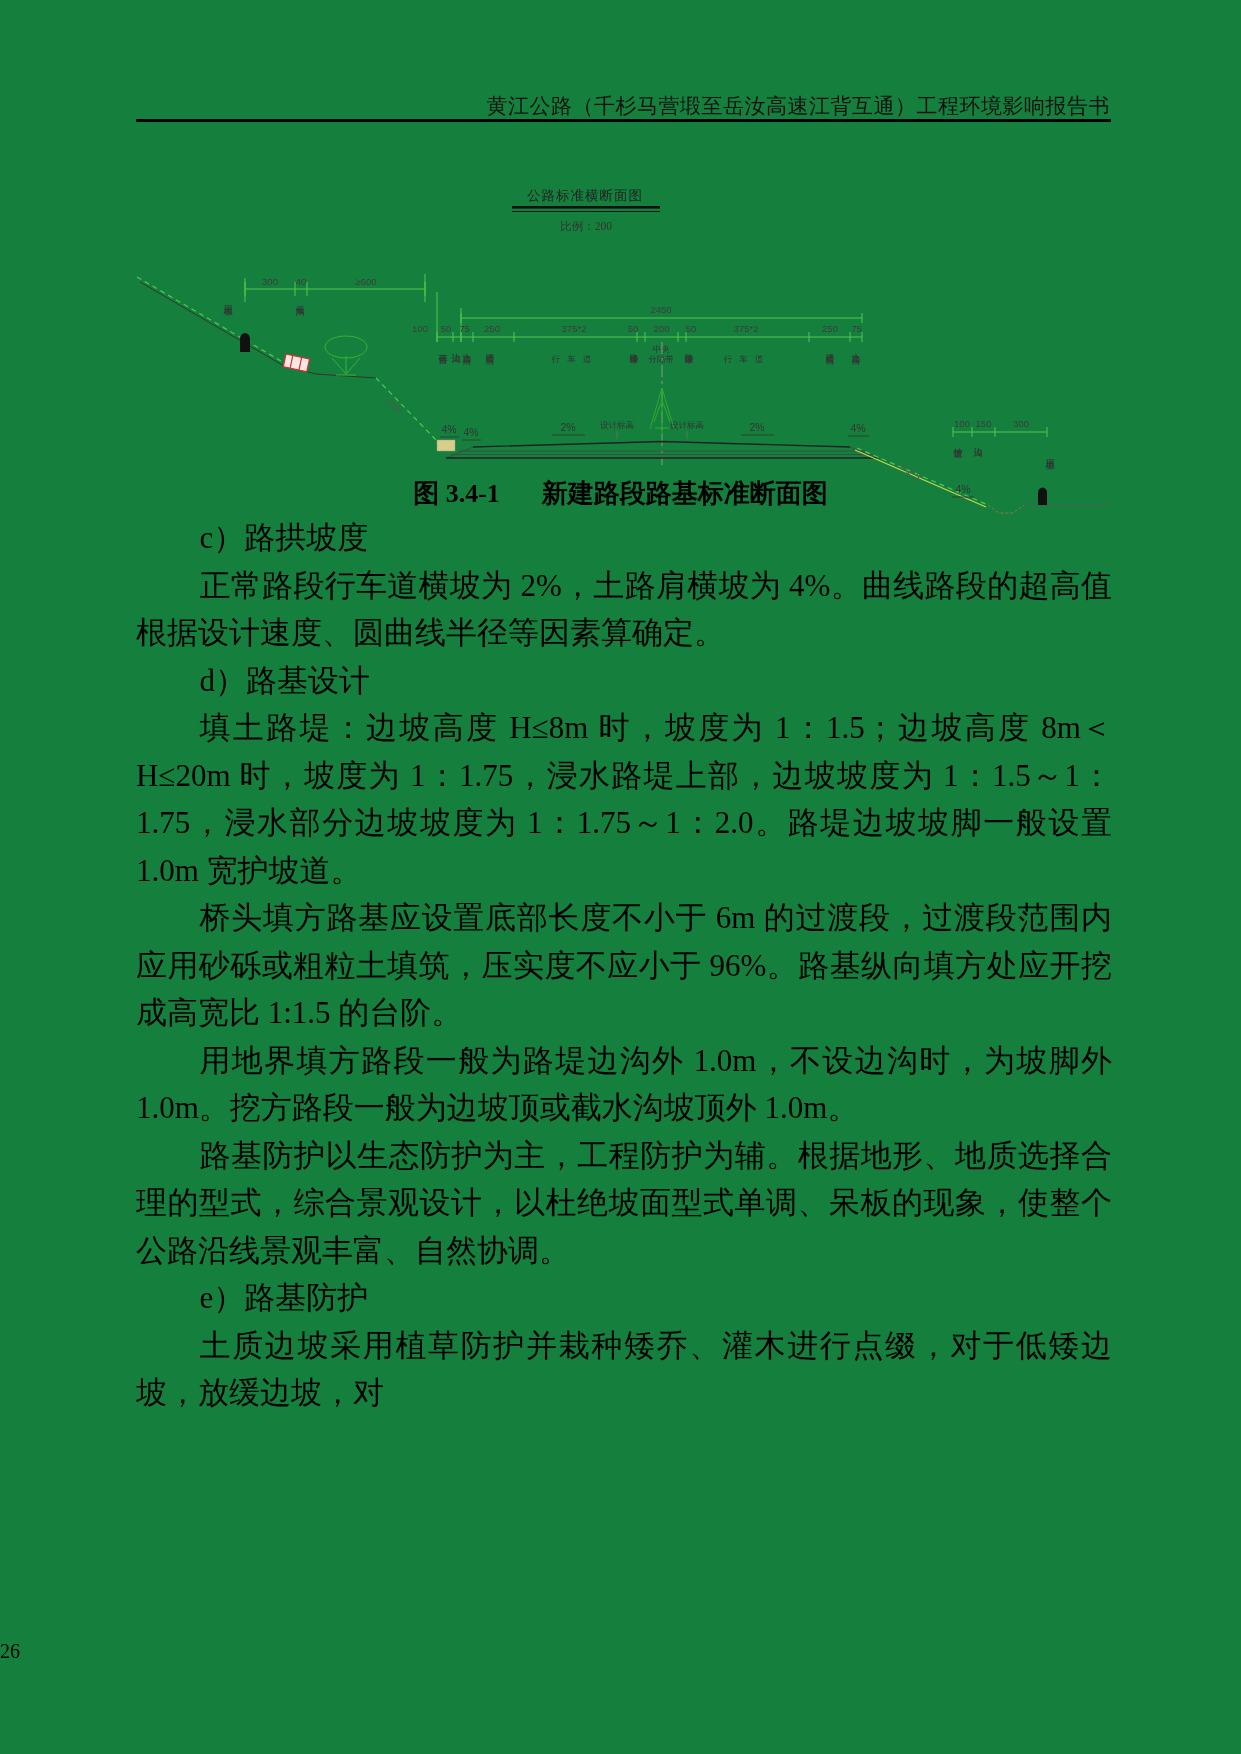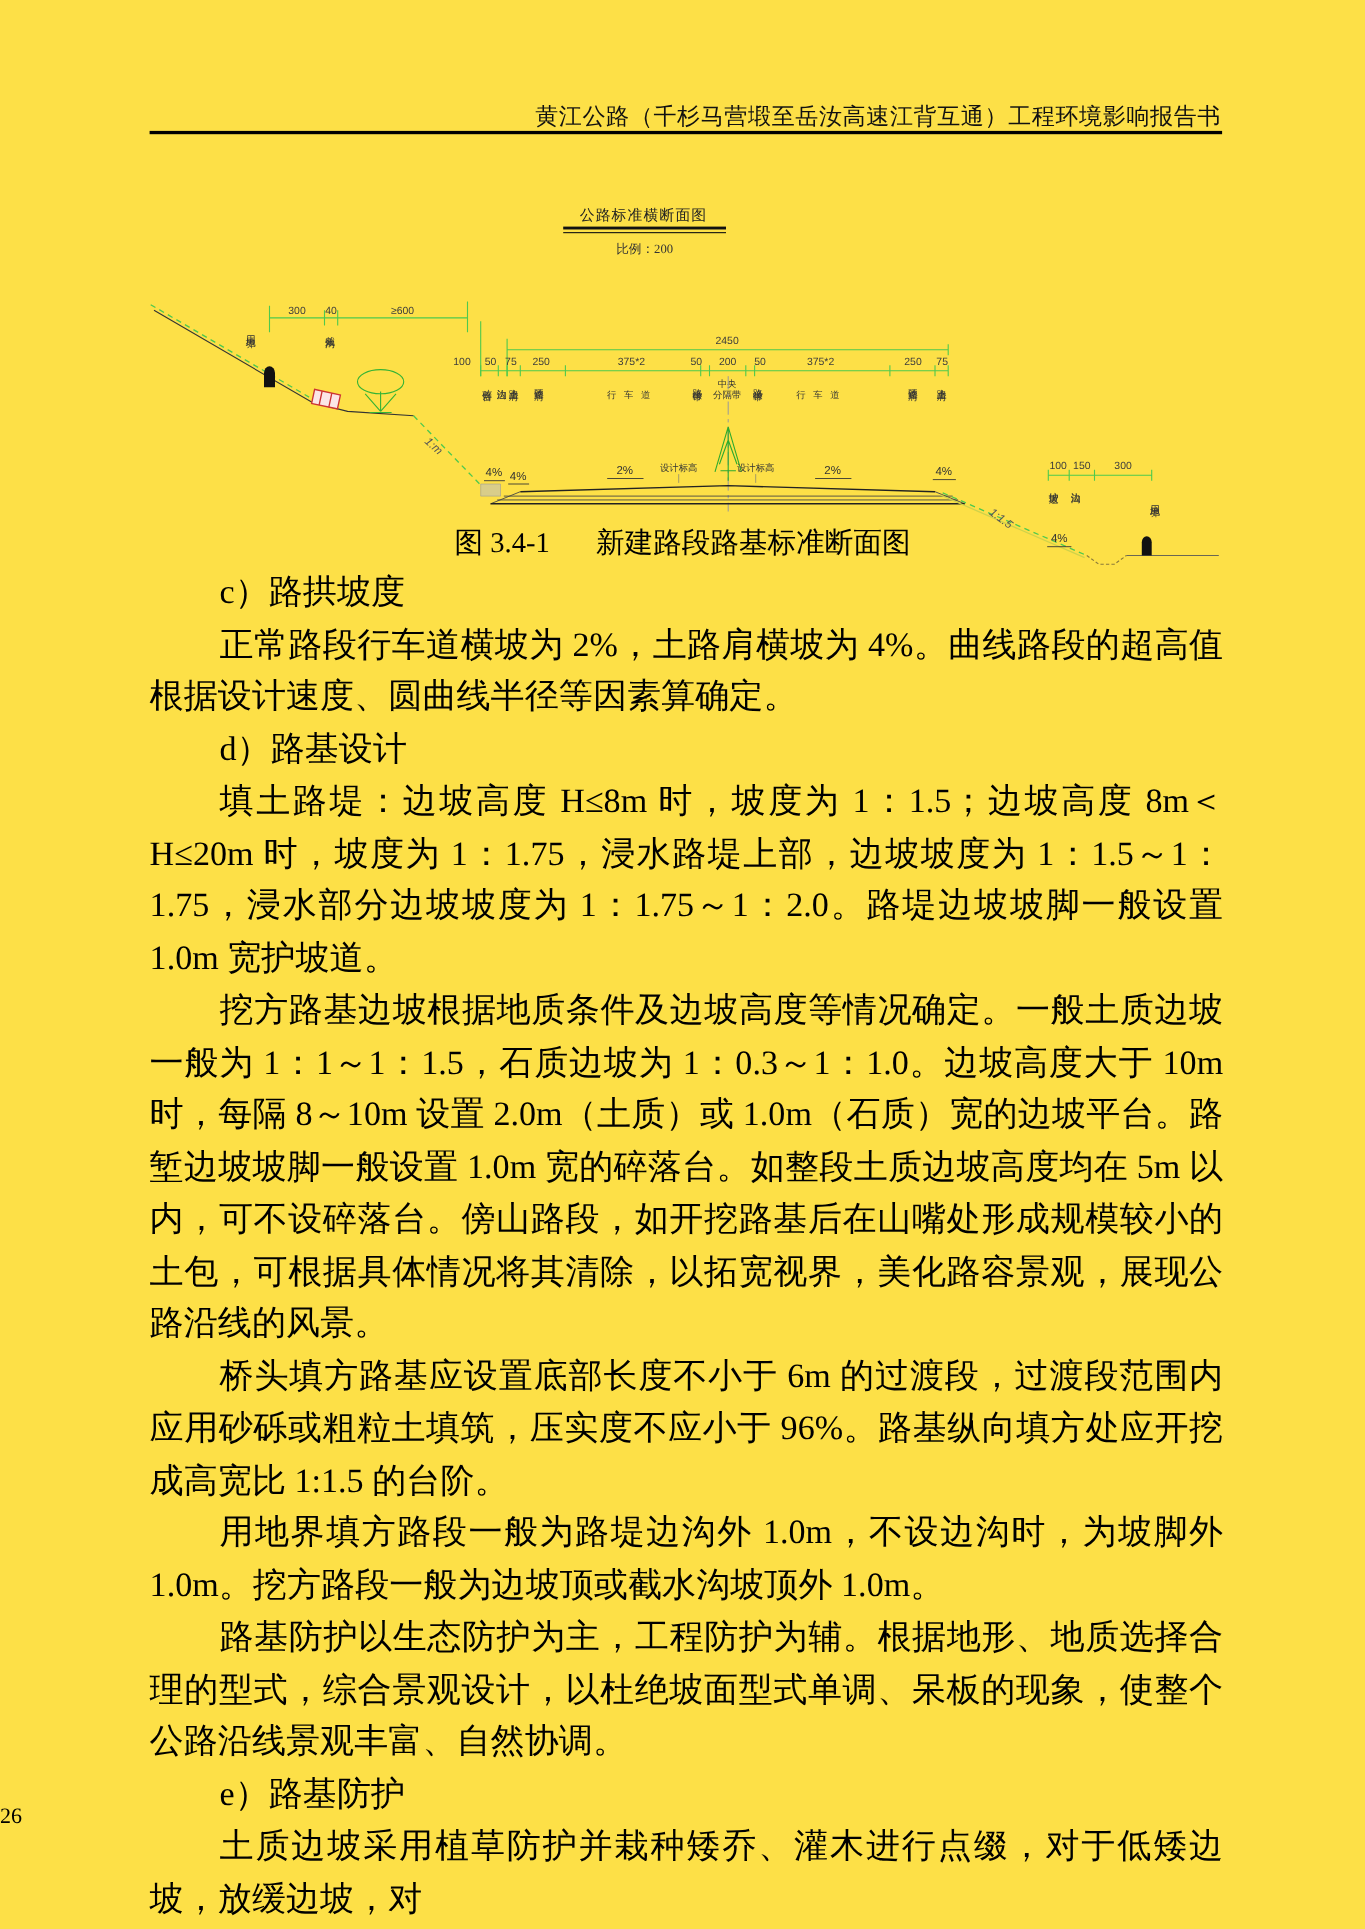--- a/index.html
+++ b/index.html
@@ -1,39 +1,39 @@
 <!DOCTYPE html>
 <html><head>
 <meta charset="utf-8">
 <style>
   html,body{margin:0;padding:0;background:#888;}
   .page{
     position:relative;width:1241px;height:1754px;margin:0 auto;
-    background:#fde047;overflow:hidden;
+    background:#15803d;overflow:hidden;
     font-family:"Liberation Serif","DejaVu Serif",serif;color:#000;
   }
   .header-text{
     position:absolute;top:92px;right:131px;
     font-size:21px;letter-spacing:.5px;color:#111;white-space:nowrap;
   }
   .header-rule{position:absolute;left:136px;right:130px;top:119px;height:3px;background:#000;}
   .diagram{position:absolute;left:0;top:160px;width:1241px;height:360px;}
   .dtitle{font-size:13.5px;fill:#222;letter-spacing:1px;text-anchor:middle;}
   .dscale{font-size:11.5px;fill:#333;text-anchor:middle;}
   .dim{font-family:"Liberation Sans","DejaVu Sans",sans-serif;font-size:9.5px;fill:#3c3c3c;text-anchor:middle;}
   .vlabel{font-size:9px;fill:#333;writing-mode:vertical-rl;text-orientation:upright;letter-spacing:1px;}
   .hlabel{font-size:8.5px;fill:#333;text-anchor:middle;}
   .slope{font-family:"Liberation Sans","DejaVu Sans",sans-serif;font-size:10.5px;fill:#333;text-anchor:middle;}
   .slopei{font-family:"Liberation Sans","DejaVu Sans",sans-serif;font-size:10.5px;font-style:italic;fill:#555;text-anchor:middle;}
   .gline{stroke:#4ec94e;stroke-width:1;fill:none;}
   .gdash{stroke:#4ec94e;stroke-width:1.2;fill:none;stroke-dasharray:5 4;}
   .bline{stroke:#333;stroke-width:1;fill:none;}
   .caption{
     position:absolute;left:0;top:479px;width:100%;text-align:center;
-    font-size:26px;font-weight:normal;line-height:30px;
+    font-size:26px;font-weight:bold;line-height:30px;
   }
   .caption .num{margin-right:42px;}
   .bodytext{
     position:absolute;left:136px;top:514px;width:976px;
     font-size:31px;line-height:47.5px;text-align:justify;
   }
   .bodytext p{margin:0;text-indent:2.05em;}
   .page-num{
     position:absolute;left:0;top:1640px;width:100%;
     font-size:20px;
@@ -164,21 +164,20 @@
 
   <div class="caption">
     <span class="num">图 3.4-1</span><span>新建路段路基标准断面图</span>
   </div>
 
   <div class="bodytext">
     <p>c）路拱坡度</p>
     <p>正常路段行车道横坡为 2%，土路肩横坡为 4%。曲线路段的超高值根据设计速度、圆曲线半径等因素算确定。</p>
     <p>d）路基设计</p>
     <p>填土路堤：边坡高度 H≤8m 时，坡度为 1：1.5；边坡高度 8m＜H≤20m 时，坡度为 1：1.75，浸水路堤上部，边坡坡度为 1：1.5～1：1.75，浸水部分边坡坡度为 1：1.75～1：2.0。路堤边坡坡脚一般设置 1.0m 宽护坡道。</p>
-    <p>挖方路基边坡根据地质条件及边坡高度等情况确定。一般土质边坡一般为 1：1～1：1.5，石质边坡为 1：0.3～1：1.0。边坡高度大于 10m 时，每隔 8～10m 设置 2.0m（土质）或 1.0m（石质）宽的边坡平台。路堑边坡坡脚一般设置 1.0m 宽的碎落台。如整段土质边坡高度均在 5m 以内，可不设碎落台。傍山路段，如开挖路基后在山嘴处形成规模较小的土包，可根据具体情况将其清除，以拓宽视界，美化路容景观，展现公路沿线的风景。</p>
     <p>桥头填方路基应设置底部长度不小于 6m 的过渡段，过渡段范围内应用砂砾或粗粒土填筑，压实度不应小于 96%。路基纵向填方处应开挖成高宽比 1:1.5 的台阶。</p>
     <p>用地界填方路段一般为路堤边沟外 1.0m，不设边沟时，为坡脚外 1.0m。挖方路段一般为边坡顶或截水沟坡顶外 1.0m。</p>
     <p>路基防护以生态防护为主，工程防护为辅。根据地形、地质选择合理的型式，综合景观设计，以杜绝坡面型式单调、呆板的现象，使整个公路沿线景观丰富、自然协调。</p>
     <p>e）路基防护</p>
     <p>土质边坡采用植草防护并栽种矮乔、灌木进行点缀，对于低矮边坡，放缓边坡，对</p>
   </div>
 
   <div class="page-num">26</div>
 
 </div>

